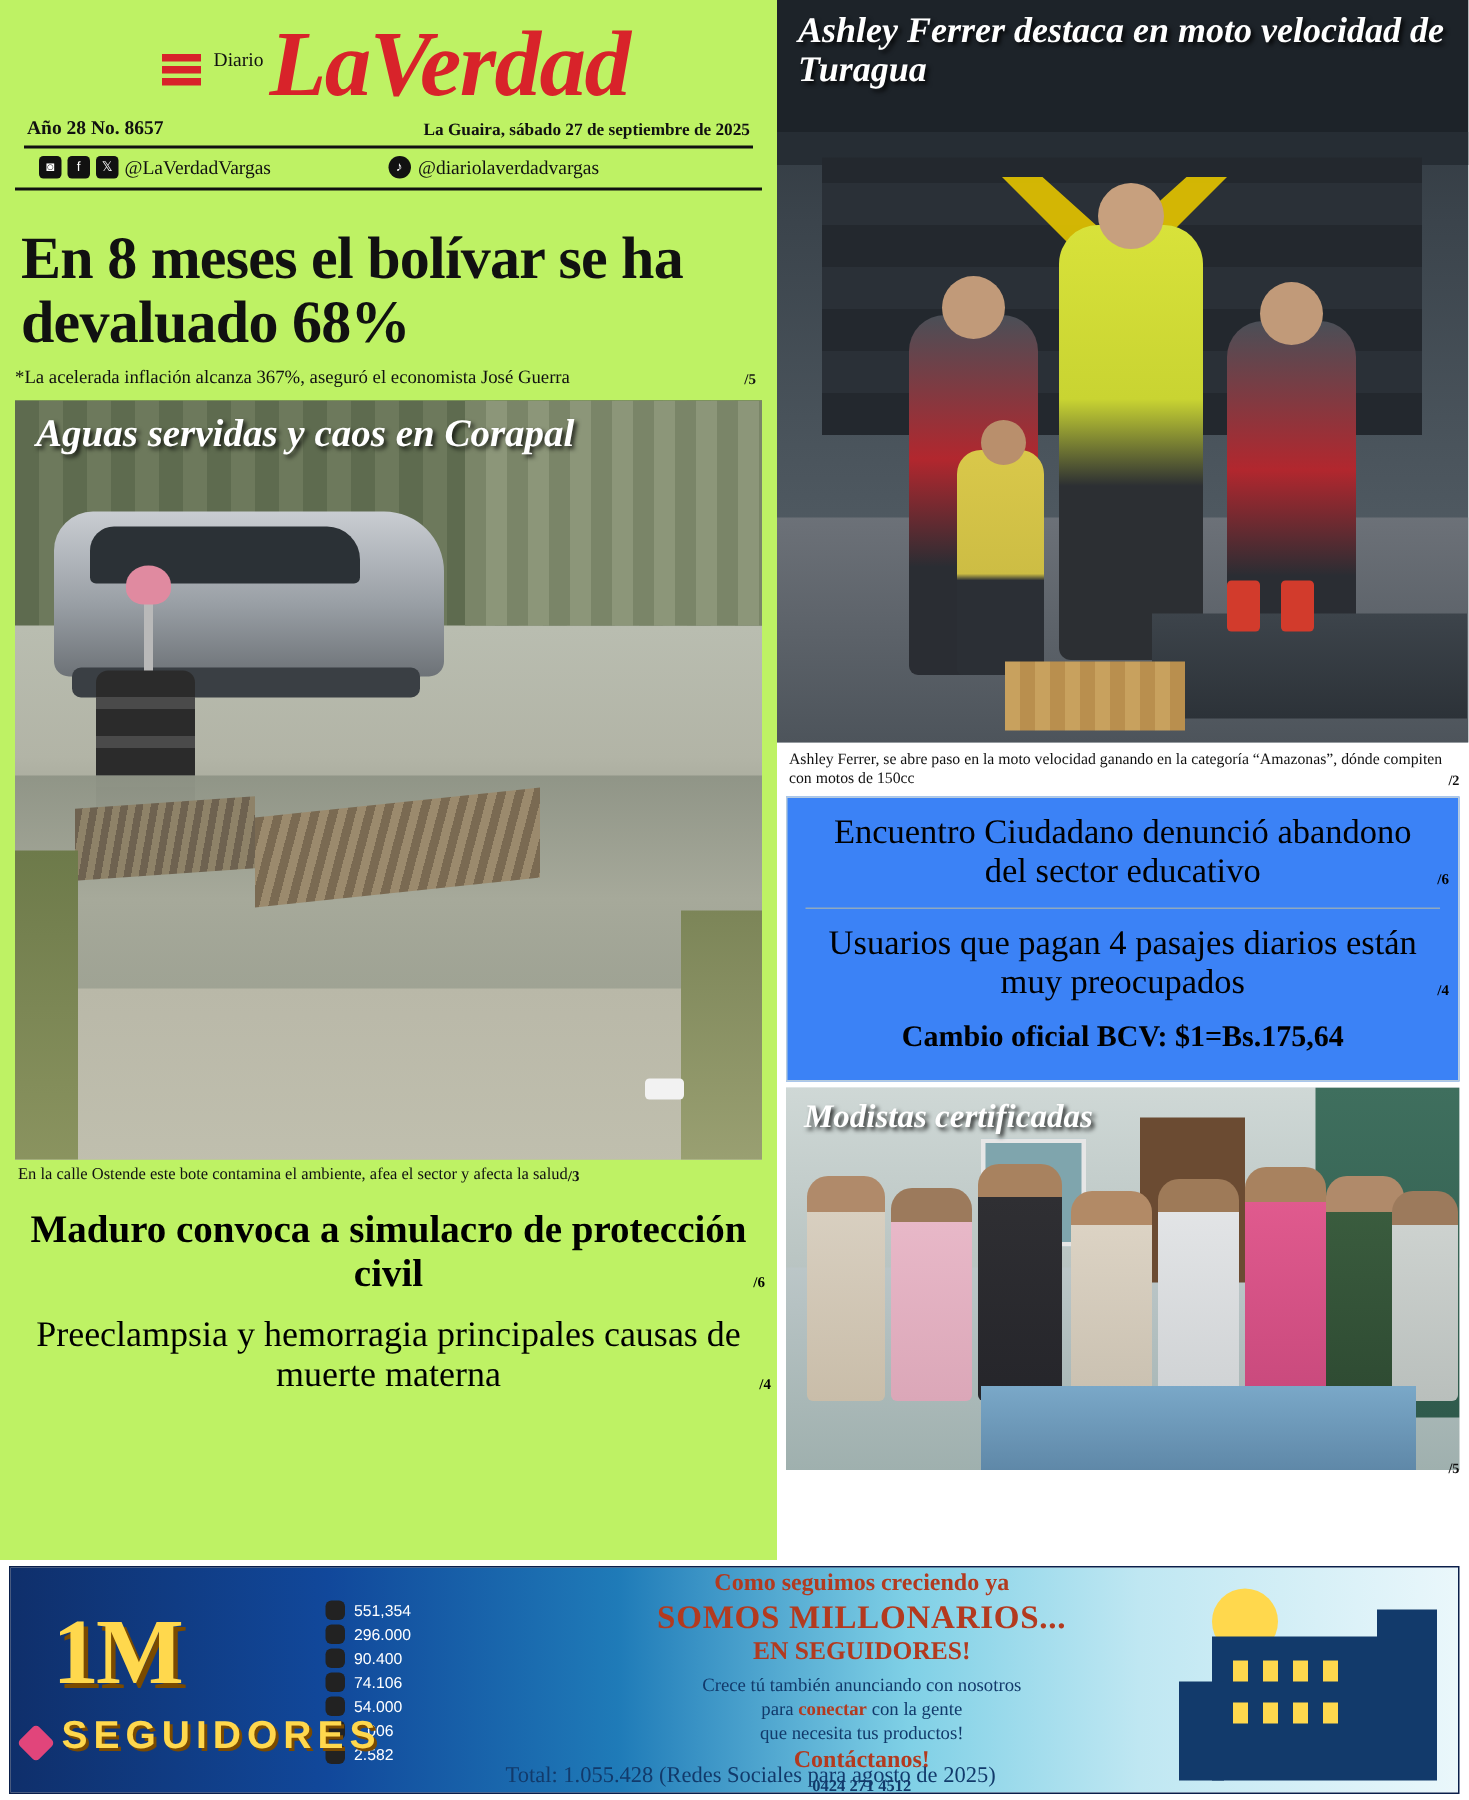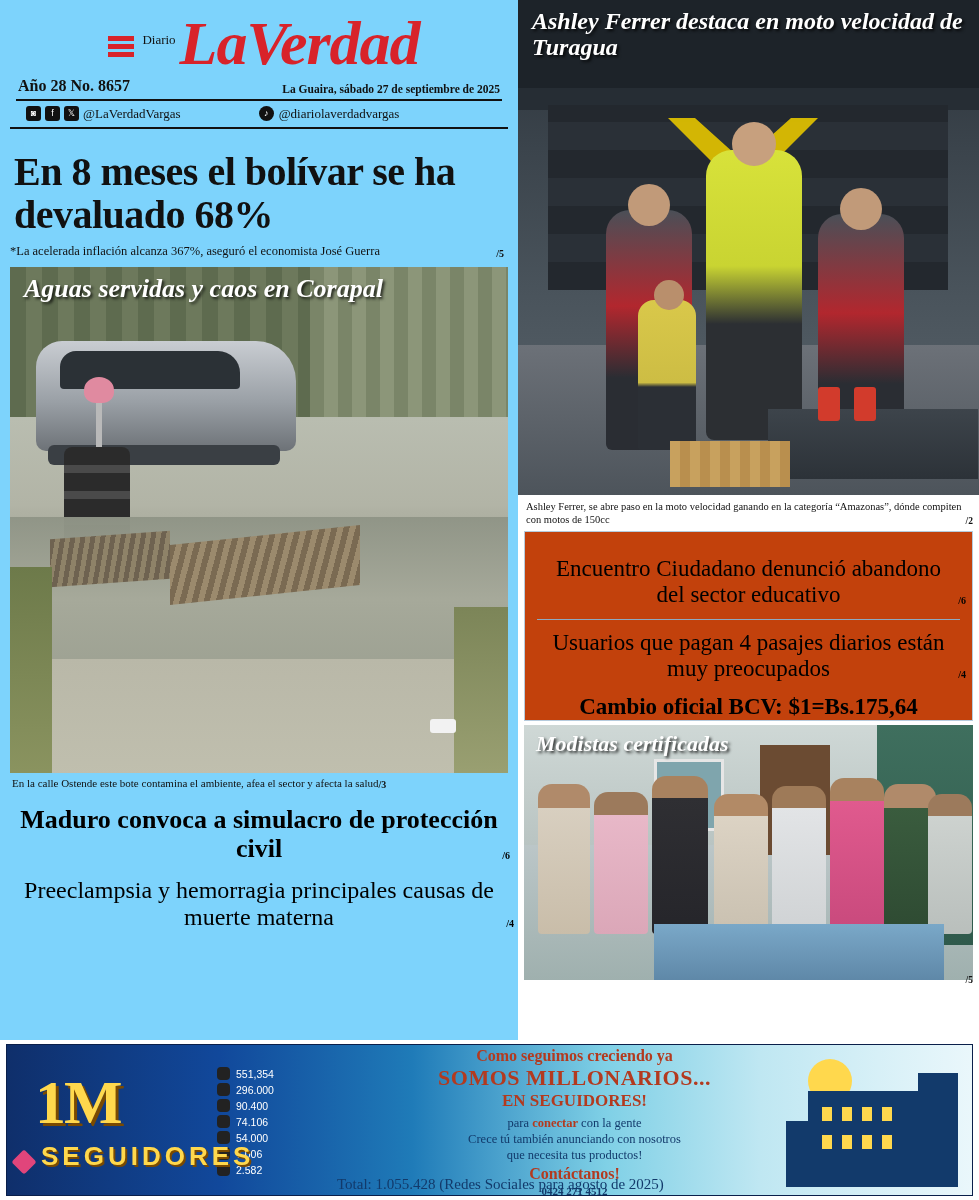--- a/index.html
+++ b/index.html
@@ -7,42 +7,42 @@
     width: 979px;
     height: 1200px;
     background: #ffffff;
     font-family: "Liberation Serif", serif;
     overflow: hidden;
     position: relative;
   }
   .page { width: 979px; height: 1200px; position: relative; display: flex; }
 
   
-  .left-col { width: 518px; height: 1040px; position: relative; background:#7dd3fc; }
+  .left-col { width: 518px; height: 1040px; position: relative; background:#bef264; }
 
   .masthead { padding: 14px 10px 0 10px; position: relative; height: 138px; }
   .masthead-inner { display:flex; align-items:flex-start; justify-content:center; gap:4px; padding-left:10px; }
   .diario-word {
     font-family: "Liberation Serif", serif;
     font-size: 13px; color:#111; letter-spacing:0px;
     transform: translateY(18px);
   }
   .logo-bars { display:flex; flex-direction:column; gap:3px; transform: translateY(22px); margin-right:4px; }
   .logo-bars span { display:block; width:26px; height:5px; background:#d8232a; }
   .logo-text {
     font-family: "Liberation Serif", serif;
     font-weight: bold; font-style: italic;
     font-size: 62px; color:#d8232a; line-height:0.95;
     letter-spacing:-1px;
   }
   .masthead-meta {
     display:flex; justify-content:space-between; align-items:flex-end;
     padding: 4px 8px 0 8px; font-size:11px; color:#111;
   }
-  .anio { font-weight:bold; font-size:16px; }
+  .anio { font-weight:bold; font-size:13px; }
   .fecha { font-weight:bold; font-size:11.5px; }
   .rule { height:2px; background:#111; margin: 4px 6px 0 6px; }
   .social-bar {
     display:flex; align-items:center; gap:0px; padding: 5px 6px 5px 6px;
     font-size:12.5px; color:#111; border-bottom:2px solid #111;
   }
   .social-left { display:flex; align-items:center; gap:4px; margin-left:10px; }
   .social-right { display:flex; align-items:center; gap:5px; margin-left:78px; }
   .sicon { width:15px; height:15px; border-radius:3px; display:inline-block; position:relative;
            font-size:9px; color:#fff; line-height:15px; text-align:center; font-family:"Liberation Sans",sans-serif;}
@@ -161,29 +161,29 @@
     position:absolute; left:14px; top:8px; right:14px;
     font-style:italic; font-weight:bold; font-size:24px; color:#fff;
     text-shadow: 2px 2px 3px rgba(0,0,0,.8); line-height:1.1;
   }
   .cap-moto {
     font-size:10.5px; line-height:1.25; padding: 5px 8px 2px 8px; position:relative; color:#111;
   }
   .cap-moto .pg { position:absolute; right:6px; bottom:0px; font-size:9.5px; }
 
   .blue-box {
-    margin: 3px 6px 0 6px; background:#c2410c; border:1px solid #b6cbdd;
-    padding: 24px 10px 10px 10px; position:relative; height:190px;
+    margin: 3px 6px 0 6px; background:#3b82f6; border:1px solid #b6cbdd;
+    padding: 10px 10px 10px 10px; position:relative; height:190px;
   }
   .bb-title { text-align:center; font-size:23px; line-height:1.14; position:relative; padding:0 14px; }
   .bb-title .pg { position:absolute; right:-4px; bottom:2px; font-size:10px; font-weight:bold; }
   .bb-sep { height:1px; background:#8fa9c0; margin: 10px 2px; }
   .bb-title2 { text-align:center; font-size:23px; line-height:1.14; position:relative; padding:0 16px; }
   .bb-title2 .pg { position:absolute; right:-4px; bottom:2px; font-size:10px; font-weight:bold; }
-  .bb-rate { text-align:center; font-weight:bold; font-size:23px; margin-top:12px; }
+  .bb-rate { text-align:center; font-weight:bold; font-size:20px; margin-top:12px; }
 
   .photo-modistas { position:relative; margin: 4px 6px 0 6px; height:255px; overflow:hidden;
     background: linear-gradient(180deg,#cdd6d8 0%,#bfc9cb 40%,#9fb0ae 100%); }
   .mod-wall { position:absolute; left:0; top:0; width:100%; height:120px;
     background: linear-gradient(180deg,#cfd8d6,#b9c4c2); }
   .mod-door { position:absolute; left:236px; top:20px; width:70px; height:110px; background:#6b4b32; }
   .mod-window { position:absolute; left:130px; top:34px; width:70px; height:72px; background:#7fa5ad; border:3px solid #e6e6e6;}
   .mod-green { position:absolute; right:0; top:0; width:96px; height:220px; background: linear-gradient(180deg,#3f6f5e,#2f5a4c); }
   .mod-table { position:absolute; left:130px; bottom:0; width:290px; height:56px; background: linear-gradient(180deg,#7aa8c8,#5f88a8); }
   .mod-p { position:absolute; bottom:46px; border-radius:14px 14px 4px 4px; }
@@ -402,24 +402,24 @@
         <span class="ad-dot"></span>
         <span>2.582</span>
       </div>
     </div>
 
     <div class="ad-mid">
       <div class="ad-l1">Como seguimos creciendo ya</div>
       <div class="ad-l2">SOMOS MILLONARIOS...</div>
       <div class="ad-l3">EN SEGUIDORES!</div>
       <div class="ad-l4">
+        <div>Crece tú también anunciando con nosotros</div>
         <div>
           <span>para </span><b>conectar</b><span> con la gente</span>
         </div>
-        <div>Crece tú también anunciando con nosotros</div>
         <div>que necesita tus productos!</div>
       </div>
       <div class="ad-l5">Contáctanos!</div>
       <div class="ad-phone">0424 271 4512</div>
     </div>
 
     <div class="ad-total">Total: 1.055.428 (Redes Sociales para agosto de 2025)</div>
 
     <div class="ad-right">
       <div class="ad-sun"></div>

